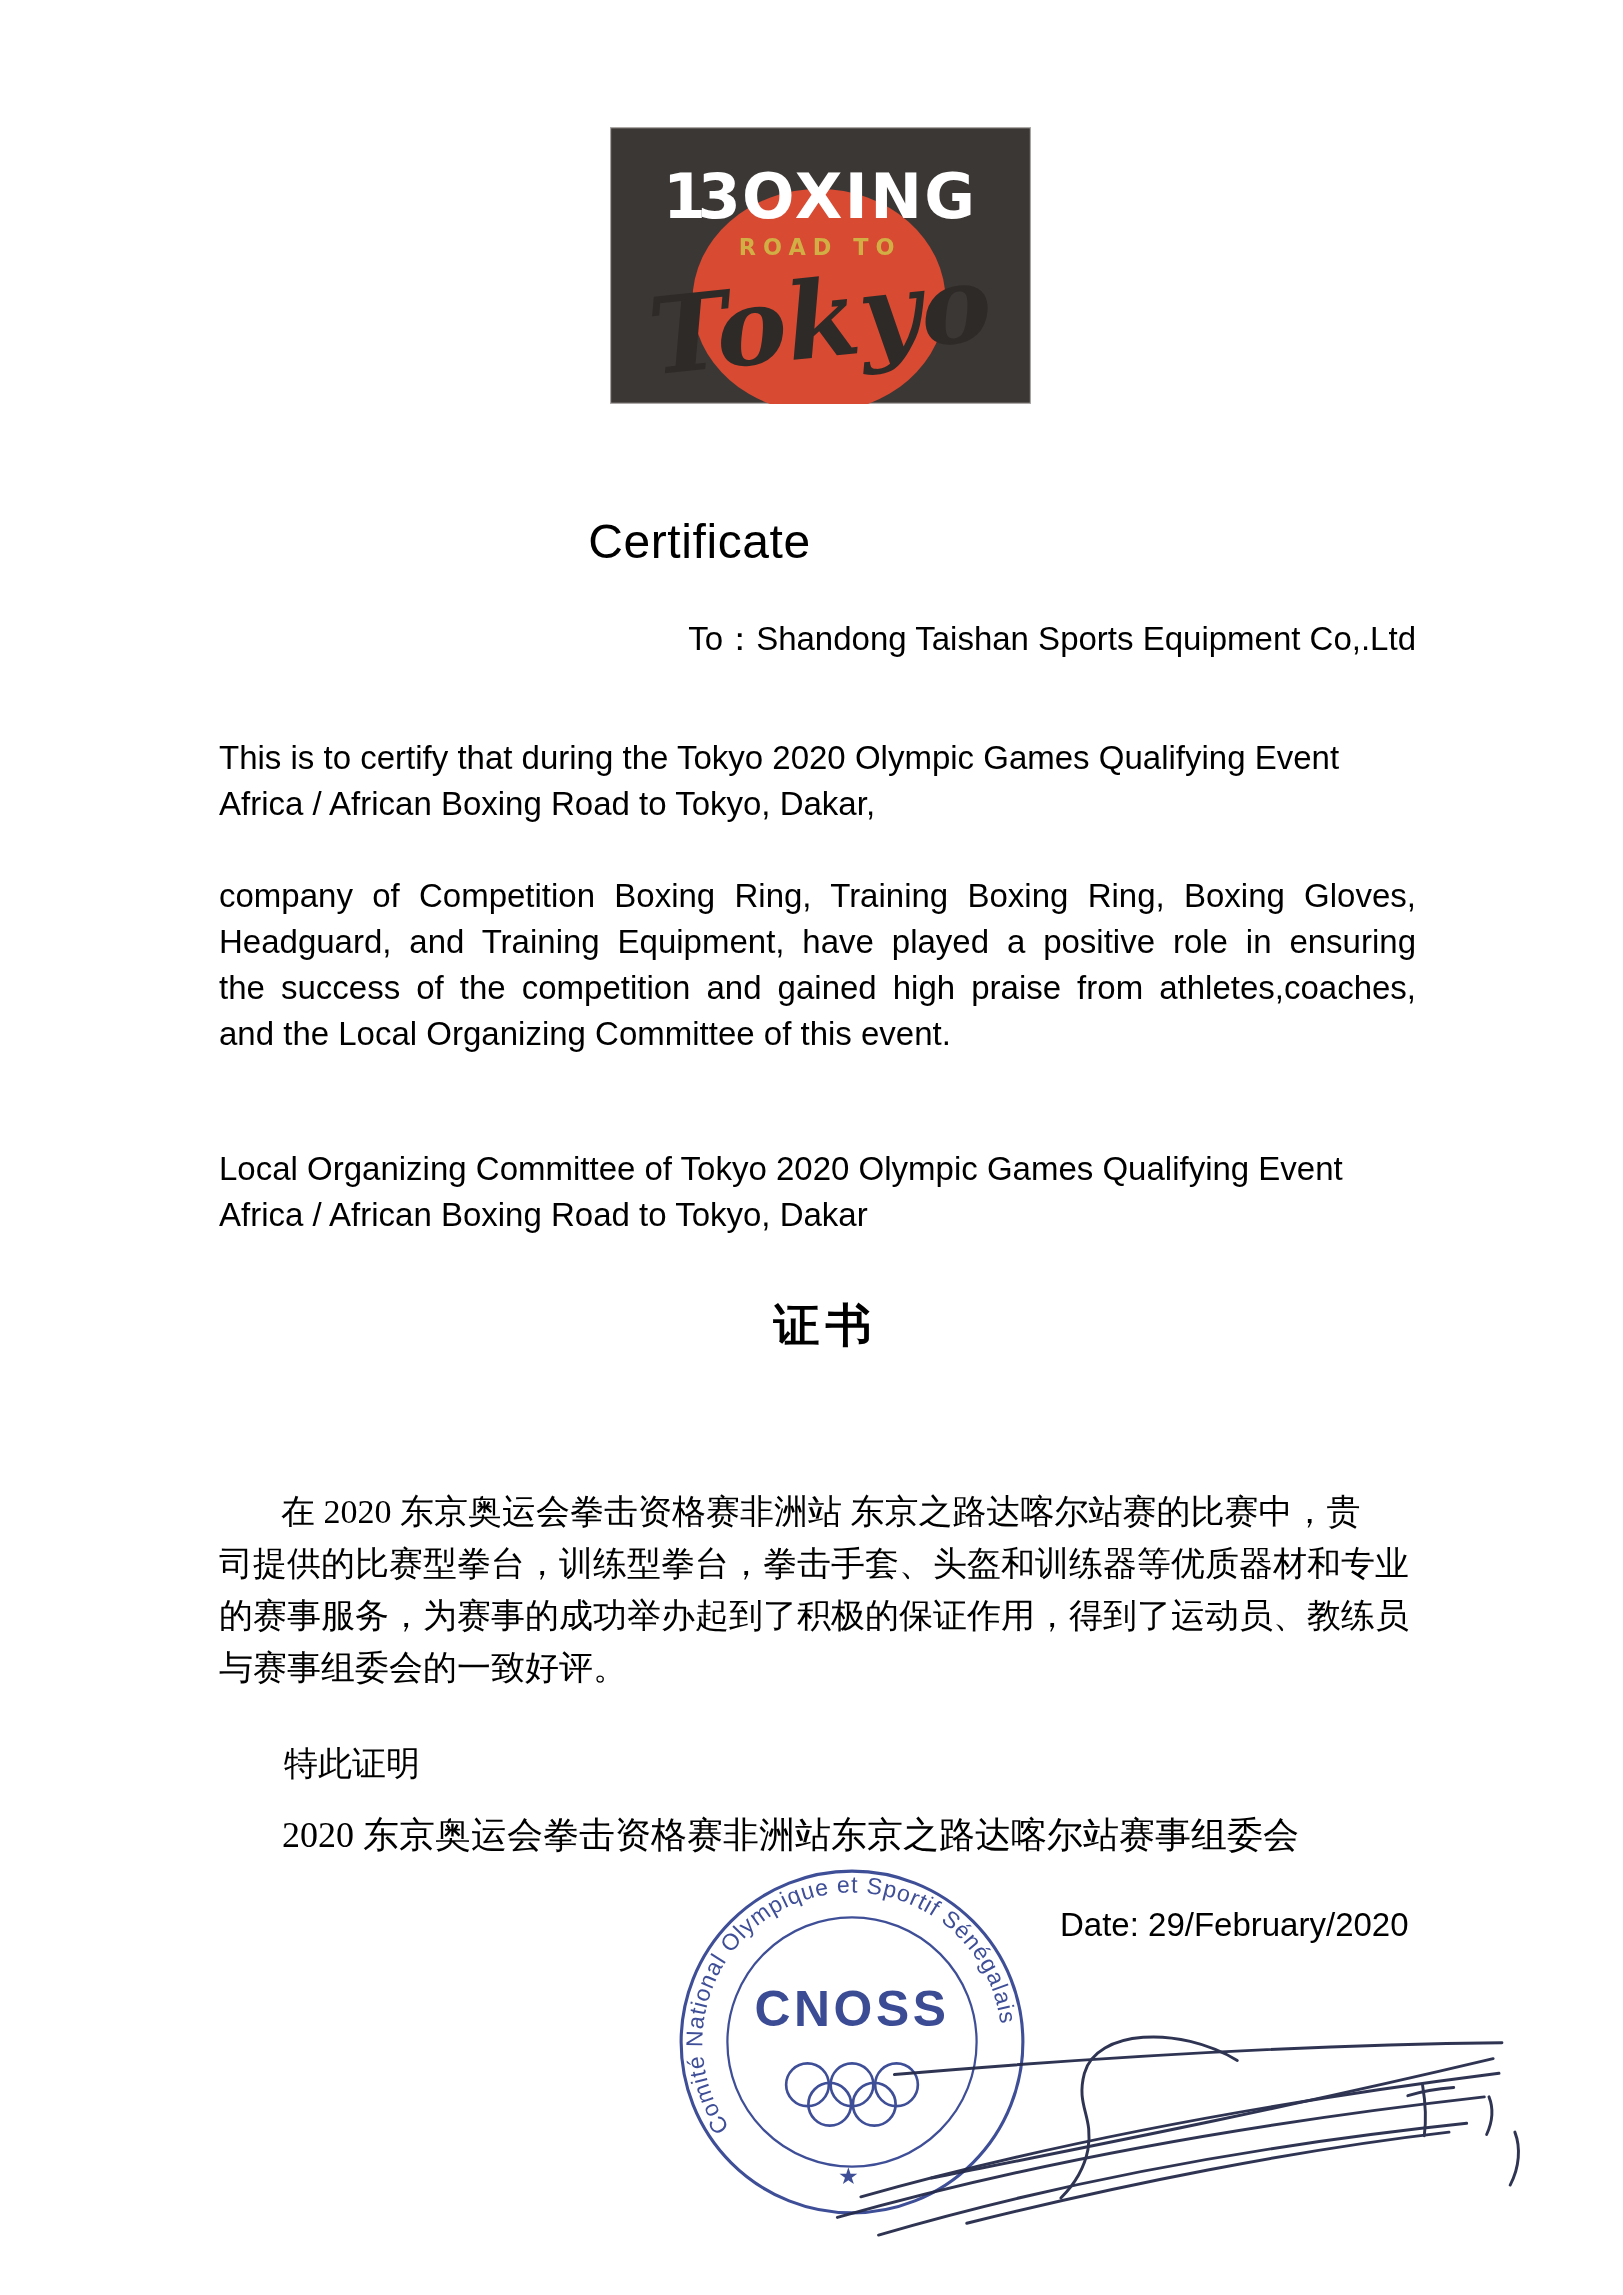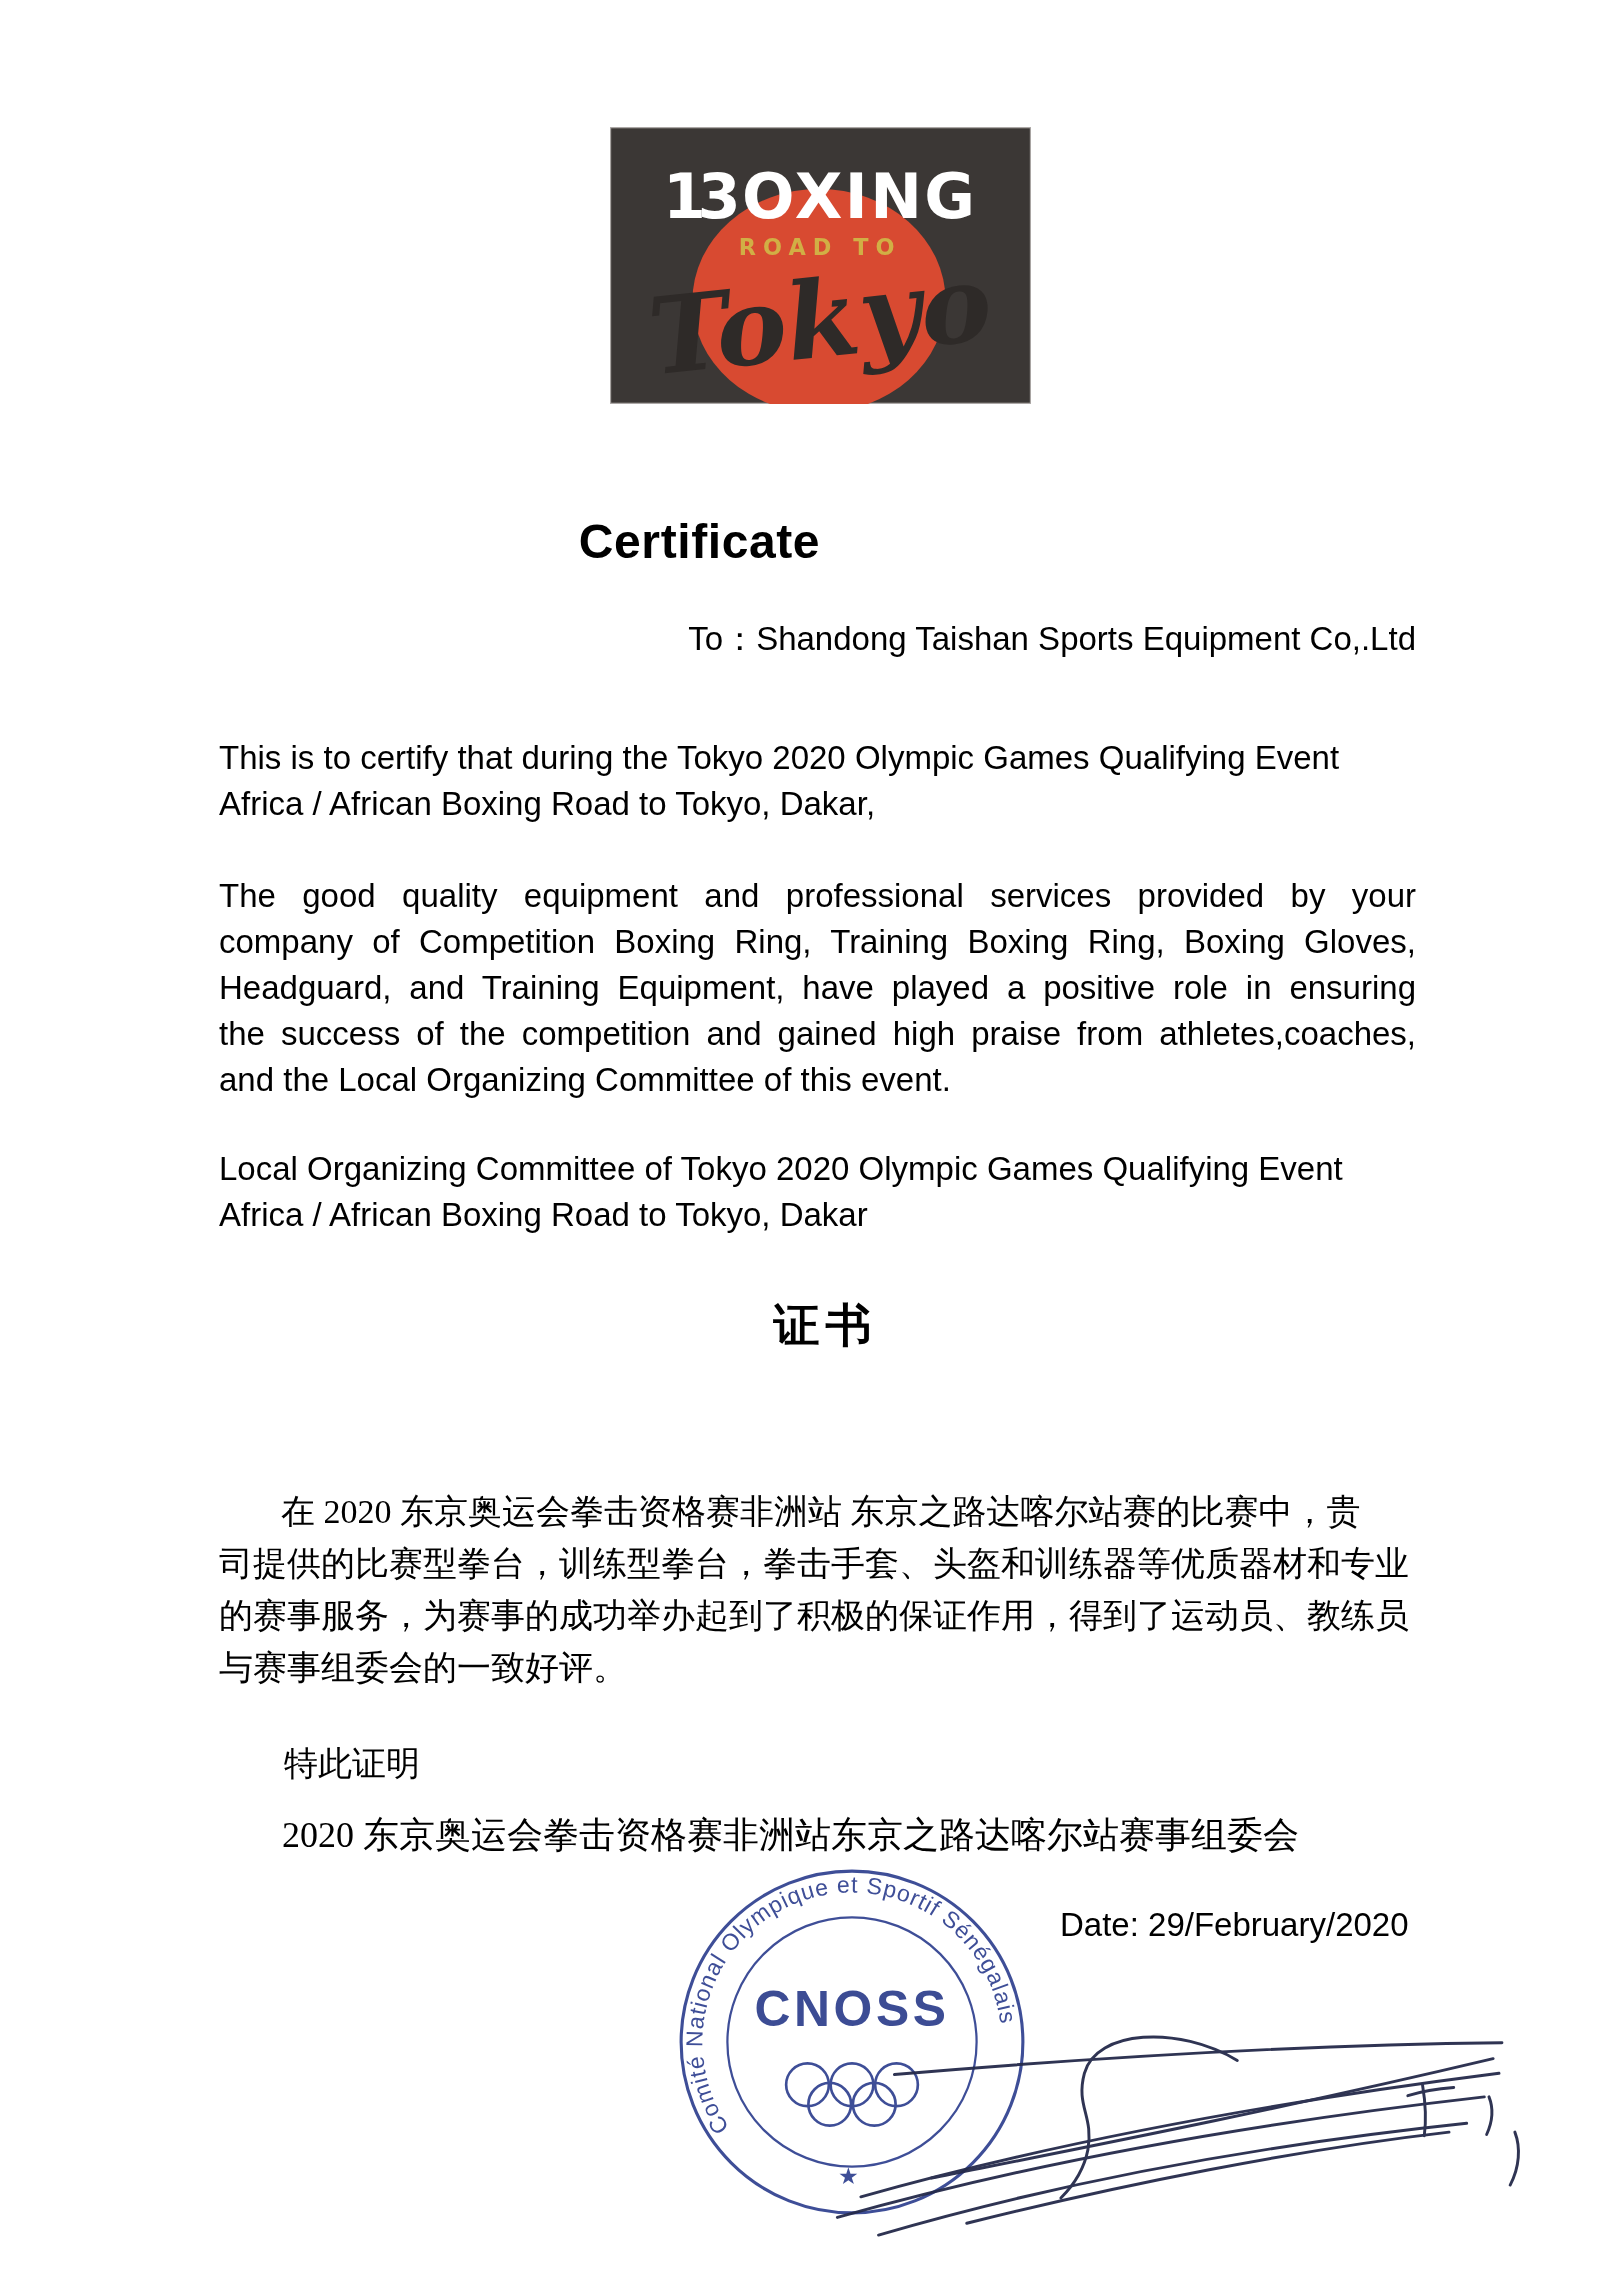--- a/index.html
+++ b/index.html
@@ -3,21 +3,21 @@
 <meta charset="utf-8">
 <style>
   html,body{margin:0;padding:0;background:#ffffff;}
   .page{
     position:relative;width:1623px;height:2295px;background:#ffffff;
     font-family:"Liberation Sans",sans-serif;color:#000;overflow:hidden;
   }
   .logo{position:absolute;left:610px;top:127px;width:421px;height:277px;}
   .title-en{
     position:absolute;left:0;top:514px;width:1399px;margin:0;
-    text-align:center;font-size:48px;font-weight:bold;letter-spacing:0.6px;
+    text-align:center;font-size:48px;font-weight:normal;letter-spacing:0.6px;
   }
   .en-block{position:absolute;left:219px;width:1197px;font-size:33px;line-height:46px;}
   .to-line{top:616px;text-align:right;}
   .p1{top:735px;}
   .p2{top:873px;}
   .p3{top:1146px;}
   .just{text-align:justify;text-align-last:justify;}
   .zh{font-family:"Liberation Serif","DejaVu Serif",serif;}
   .zh-title{
     position:absolute;left:0;top:1295px;width:1623px;margin:0;text-align:center;
@@ -52,21 +52,20 @@
   <h1 class="title-en">Certificate</h1>
 
   <div class="en-block to-line">To：Shandong Taishan Sports Equipment Co,.Ltd</div>
 
   <div class="en-block p1">
     <div>This is to certify that during the Tokyo 2020 Olympic Games Qualifying Event</div>
     <div>Africa / African Boxing Road to Tokyo, Dakar,</div>
   </div>
 
   <div class="en-block p2">
-    <div class="just">The good quality equipment and professional services provided by your</div>
     <div class="just">company of Competition Boxing Ring, Training Boxing Ring, Boxing Gloves,</div>
     <div class="just">Headguard, and Training Equipment, have played a positive role in ensuring</div>
     <div class="just">the success of the competition and gained high praise from athletes,coaches,</div>
     <div>and the Local Organizing Committee of this event.</div>
   </div>
 
   <div class="en-block p3">
     <div>Local Organizing Committee of Tokyo 2020 Olympic Games Qualifying Event</div>
     <div>Africa / African Boxing Road to Tokyo, Dakar</div>
   </div>

